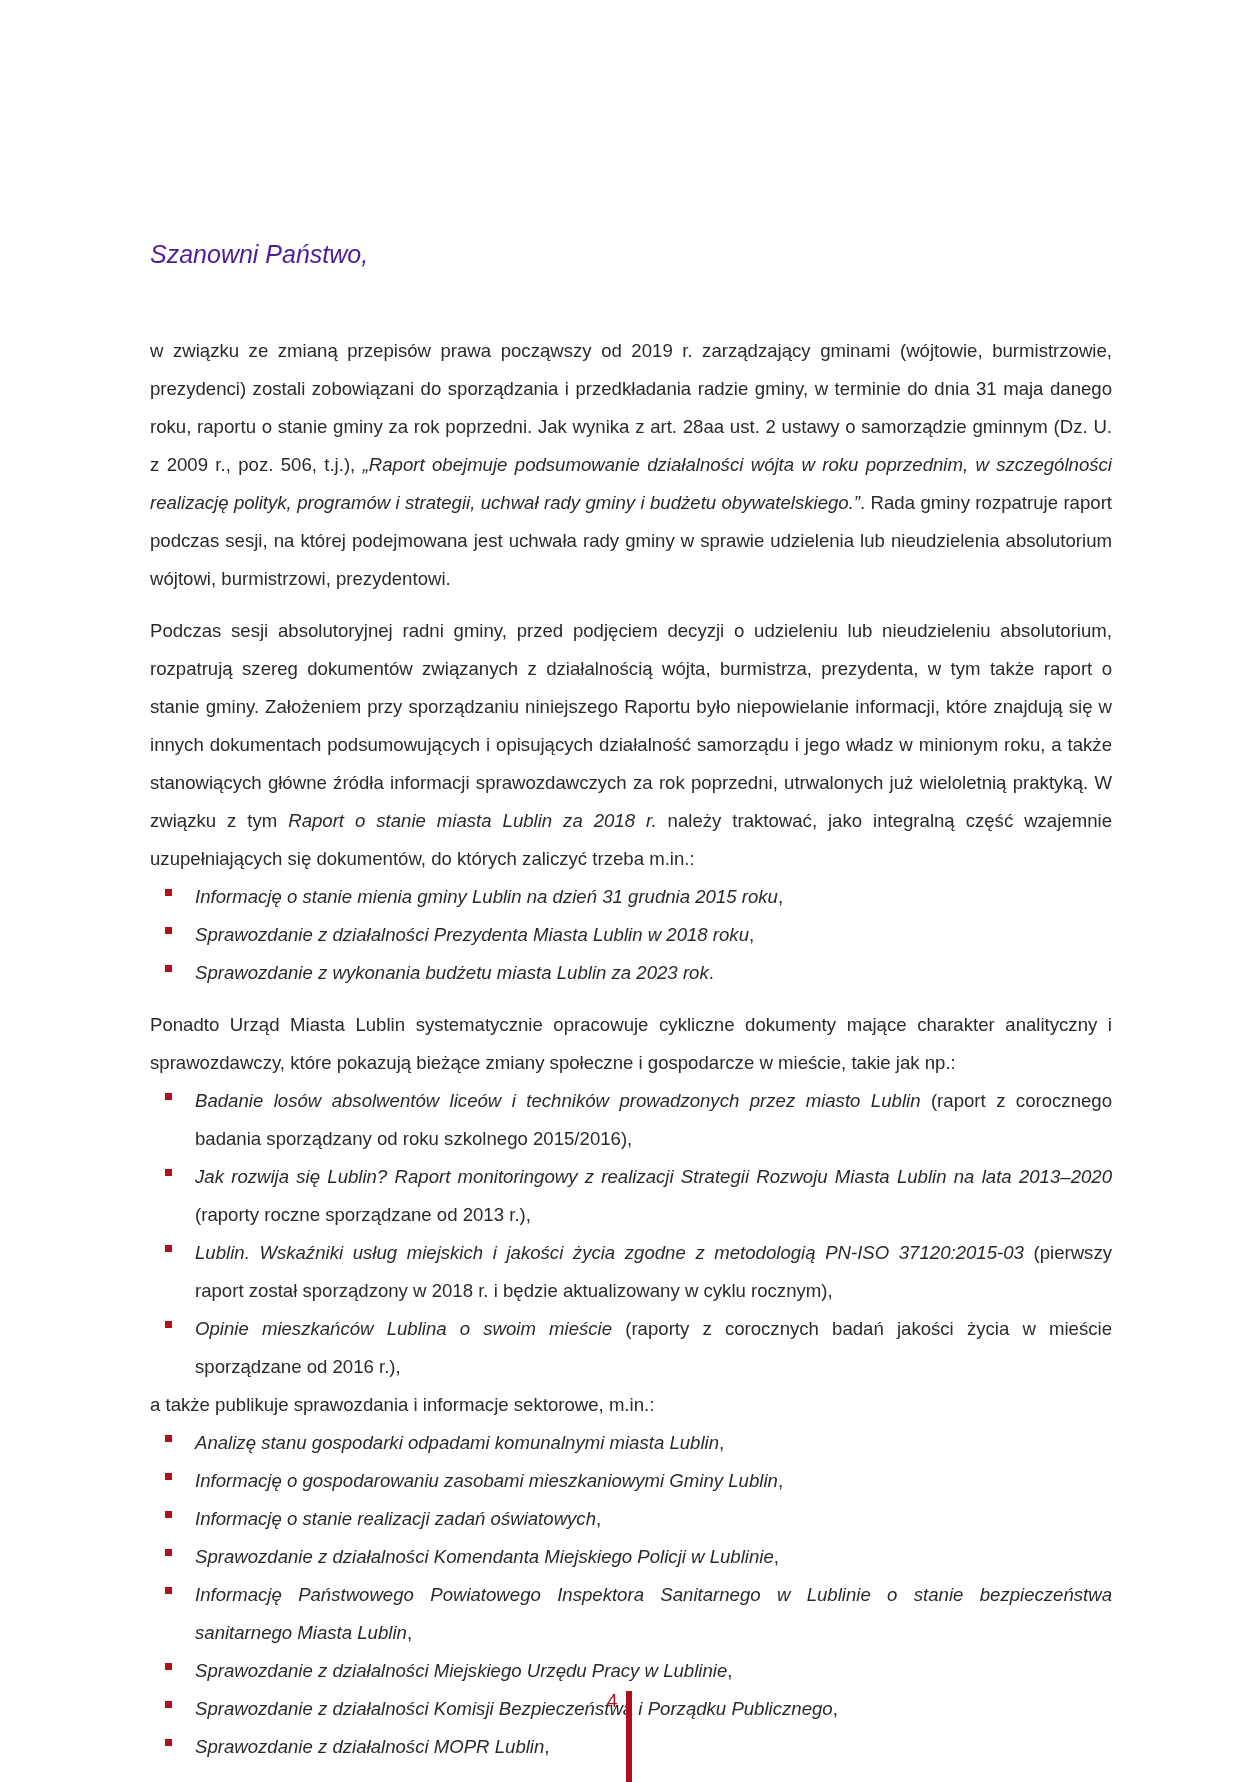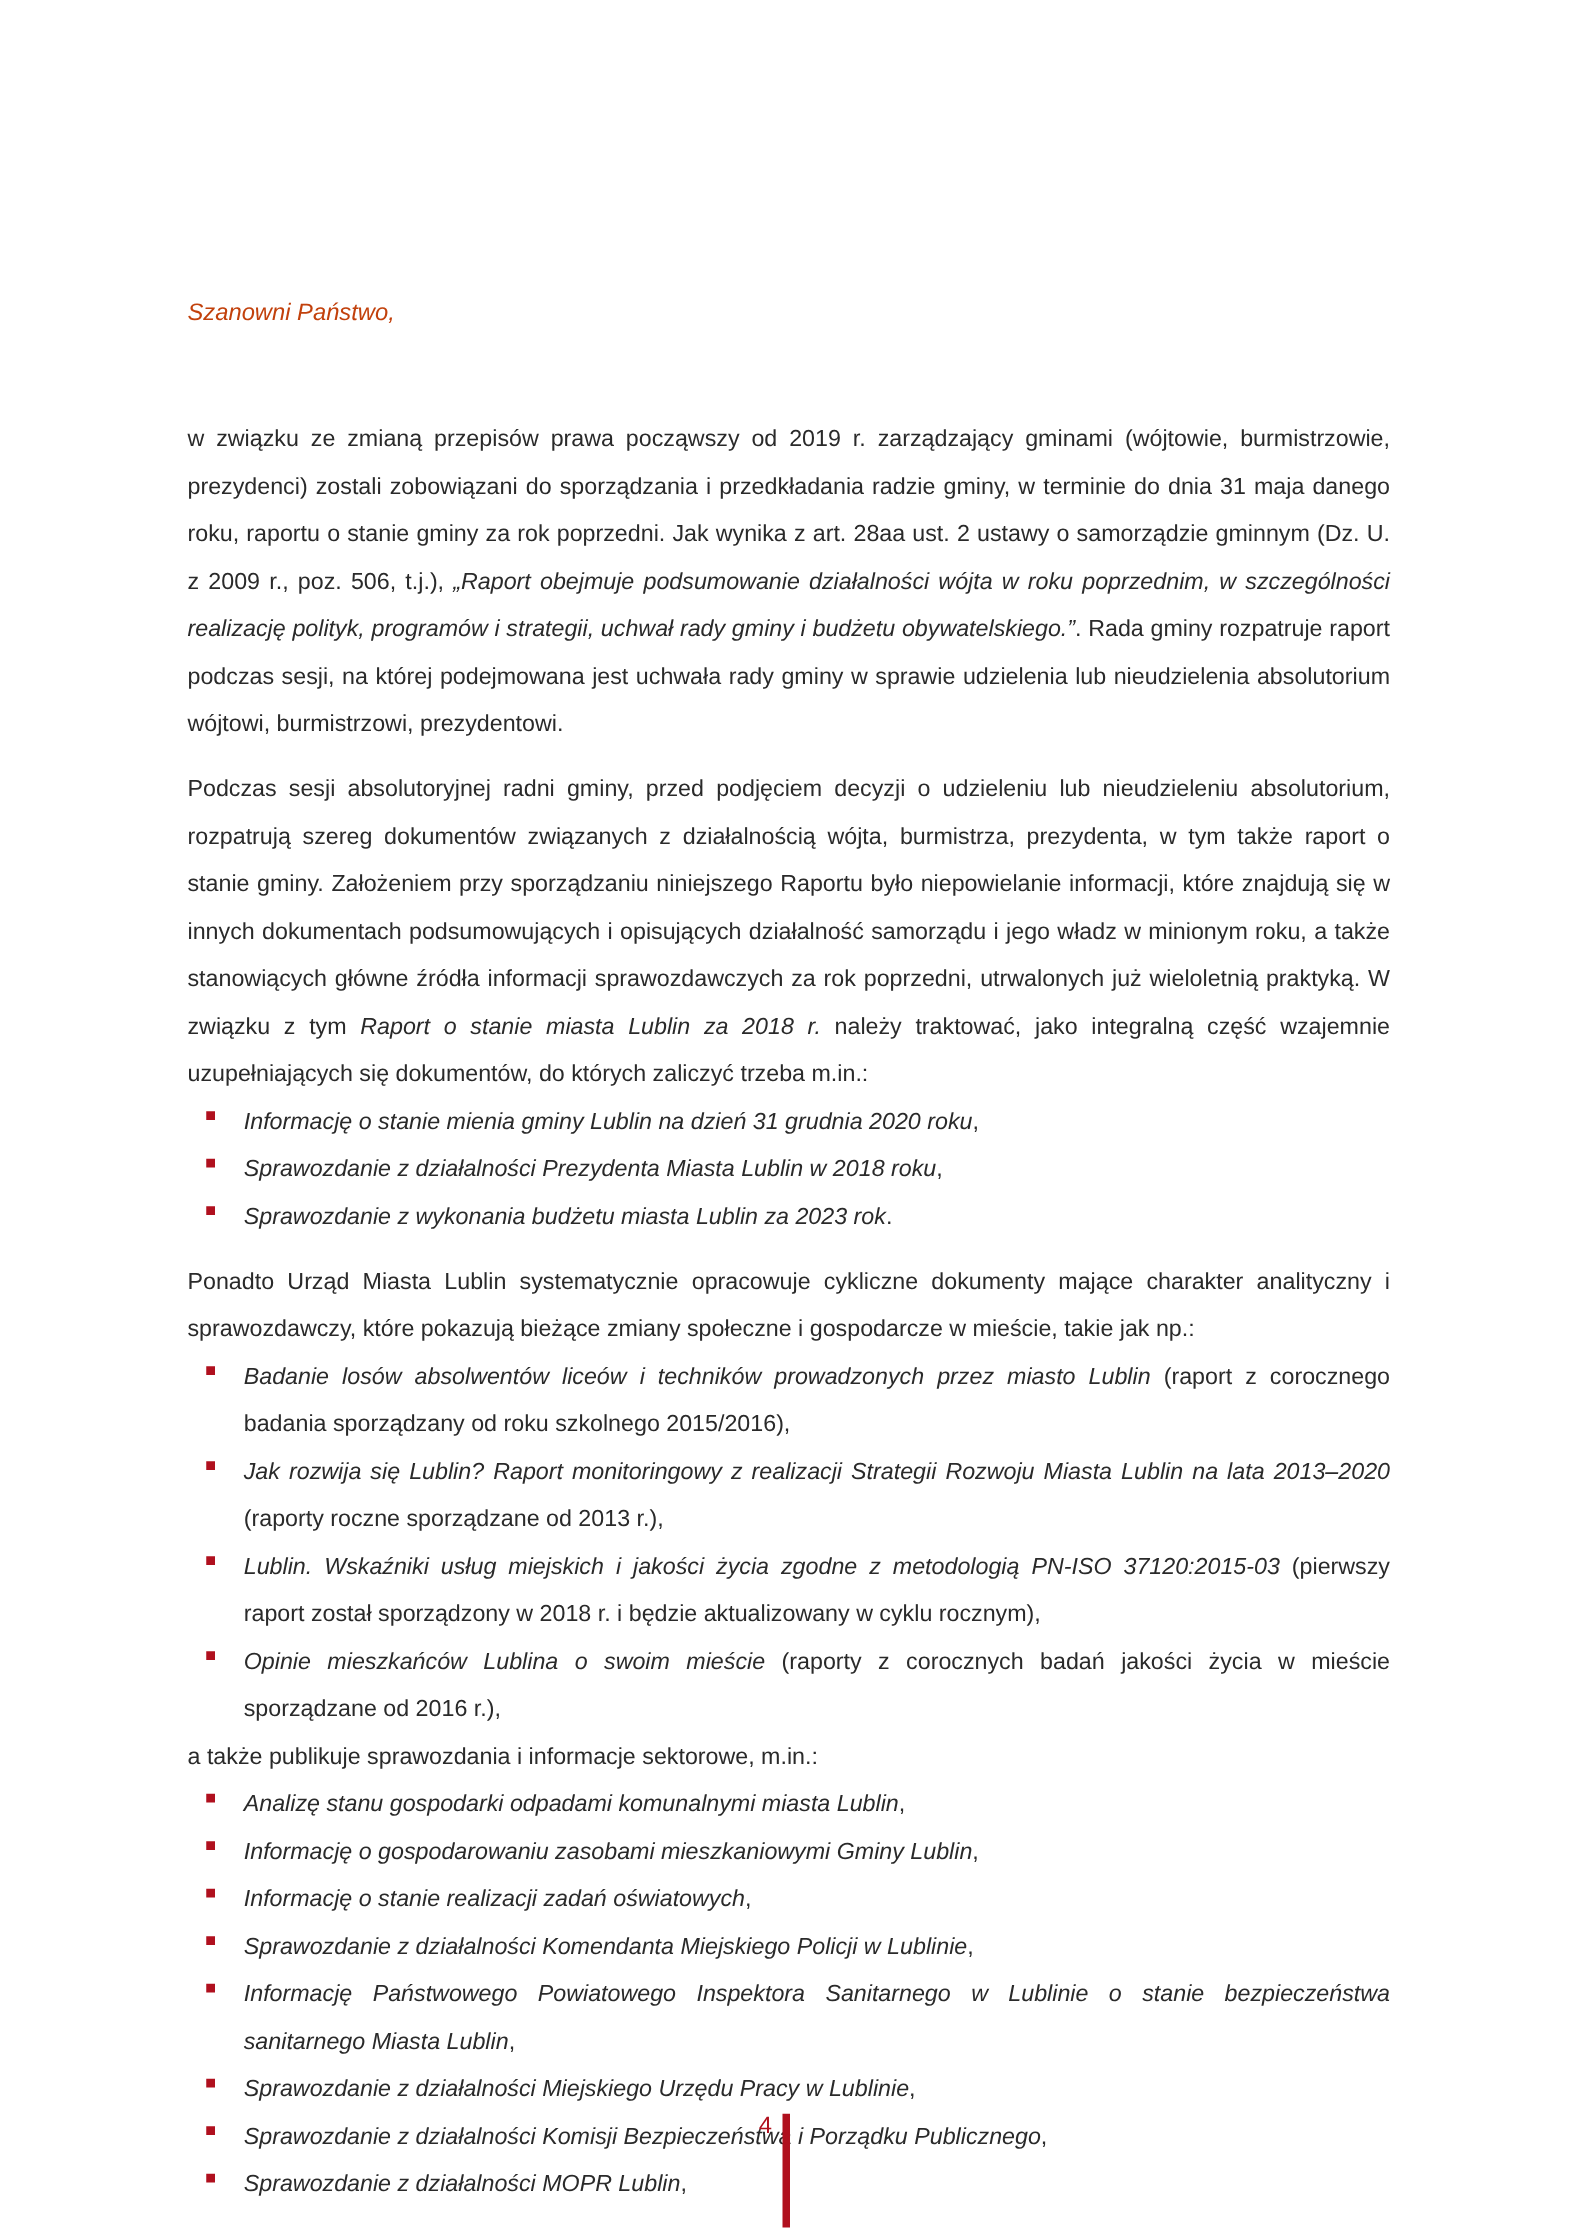--- a/index.html
+++ b/index.html
@@ -1,19 +1,19 @@
 <!DOCTYPE html>
 <html><head>
 <meta charset="utf-8">
 <style>
   html, body { margin: 0; padding: 0; background: #ffffff; }
   body { width: 1260px; height: 1782px; position: relative; overflow: hidden;
          font-family: "Liberation Sans", "DejaVu Sans", sans-serif; color: #2a2a2a; }
   .page { position: absolute; left: 150px; top: 0; width: 962px; }
-  .greeting { position: absolute; top: 240px; left: 0; font-size: 19px; font-style: italic; color: #c2410c; }
+  .greeting { position: absolute; top: 240px; left: 0; font-size: 25px; font-style: italic; color: #4c1d95; }
   .content { position: absolute; top: 332px; left: 0; width: 962px; font-size: 18.6px; line-height: 38px; text-align: justify; }
   p { margin: 0 0 14px 0; }
   p.tight { margin-bottom: 0; }
   em { font-style: italic; }
   ul { list-style: none; margin: 0 0 14px 0; padding: 0; }
   ul.tight { margin-bottom: 0; }
   li { position: relative; padding-left: 45px; }
   li .bullet { position: absolute; left: 15px; top: 11px; width: 7px; height: 7px; background: #b0101e; }
   .page-number { position: absolute; left: 607px; top: 1690px; font-size: 19px; color: #b0101e; }
   .red-bar { position: absolute; left: 626px; top: 1691px; width: 6px; height: 91px; background: #b0101e; }
@@ -23,21 +23,21 @@
 
 <div class="page">
   <div class="greeting">Szanowni Państwo,</div>
 
   <div class="content">
     <p><span>w związku ze zmianą przepisów prawa począwszy od 2019 r. zarządzający gminami (wójtowie, burmistrzowie, prezydenci) zostali zobowiązani do sporządzania i przedkładania radzie gminy, w terminie do dnia 31 maja danego roku, raportu o stanie gminy za rok poprzedni. Jak wynika z art. 28aa ust. 2 ustawy o samorządzie gminnym (Dz. U. z 2009 r., poz. 506, t.j.), </span><em>„Raport obejmuje podsumowanie działalności wójta w roku poprzednim, w szczególności realizację polityk, programów i strategii, uchwał rady gminy i budżetu obywatelskiego.”</em><span>. Rada gminy rozpatruje raport podczas sesji, na której podejmowana jest uchwała rady gminy w sprawie udzielenia lub nieudzielenia absolutorium wójtowi, burmistrzowi, prezydentowi.</span></p>
 
     <p class="tight"><span>Podczas sesji absolutoryjnej radni gminy, przed podjęciem decyzji o udzieleniu lub nieudzieleniu absolutorium, rozpatrują szereg dokumentów związanych z działalnością wójta, burmistrza, prezydenta, w tym także raport o stanie gminy. Założeniem przy sporządzaniu niniejszego Raportu było niepowielanie informacji, które znajdują się w innych dokumentach podsumowujących i opisujących działalność samorządu i jego władz w minionym roku, a także stanowiących główne źródła informacji sprawozdawczych za rok poprzedni, utrwalonych już wieloletnią praktyką. W związku z tym </span><em>Raport o stanie miasta Lublin za 2018 r.</em><span> należy traktować, jako integralną część wzajemnie uzupełniających się dokumentów, do których zaliczyć trzeba m.in.:</span></p>
 
     <ul>
-      <li><span class="bullet"></span><em>Informację o stanie mienia gminy Lublin na dzień 31 grudnia 2020 roku</em><span>,</span></li>
+      <li><span class="bullet"></span><em>Informację o stanie mienia gminy Lublin na dzień 31 grudnia 2015 roku</em><span>,</span></li>
       <li><span class="bullet"></span><em>Sprawozdanie z działalności Prezydenta Miasta Lublin w 2018 roku</em><span>,</span></li>
       <li><span class="bullet"></span><em>Sprawozdanie z wykonania budżetu miasta Lublin za 2023 rok</em><span>.</span></li>
     </ul>
 
     <p class="tight">Ponadto Urząd Miasta Lublin systematycznie opracowuje cykliczne dokumenty mające charakter analityczny i sprawozdawczy, które pokazują bieżące zmiany społeczne i gospodarcze w mieście, takie jak np.:</p>
 
     <ul class="tight">
       <li><span class="bullet"></span><em>Badanie losów absolwentów liceów i techników prowadzonych przez miasto Lublin</em><span> (raport z corocznego badania sporządzany od roku szkolnego 2015/2016),</span></li>
       <li><span class="bullet"></span><em>Jak rozwija się Lublin? Raport monitoringowy z realizacji Strategii Rozwoju Miasta Lublin na lata 2013–2020</em><span> (raporty roczne sporządzane od 2013 r.),</span></li>
       <li><span class="bullet"></span><em>Lublin. Wskaźniki usług miejskich i jakości życia zgodne z metodologią PN-ISO 37120:2015-03</em><span> (pierwszy raport został sporządzony w 2018 r. i będzie aktualizowany w cyklu rocznym),</span></li>

